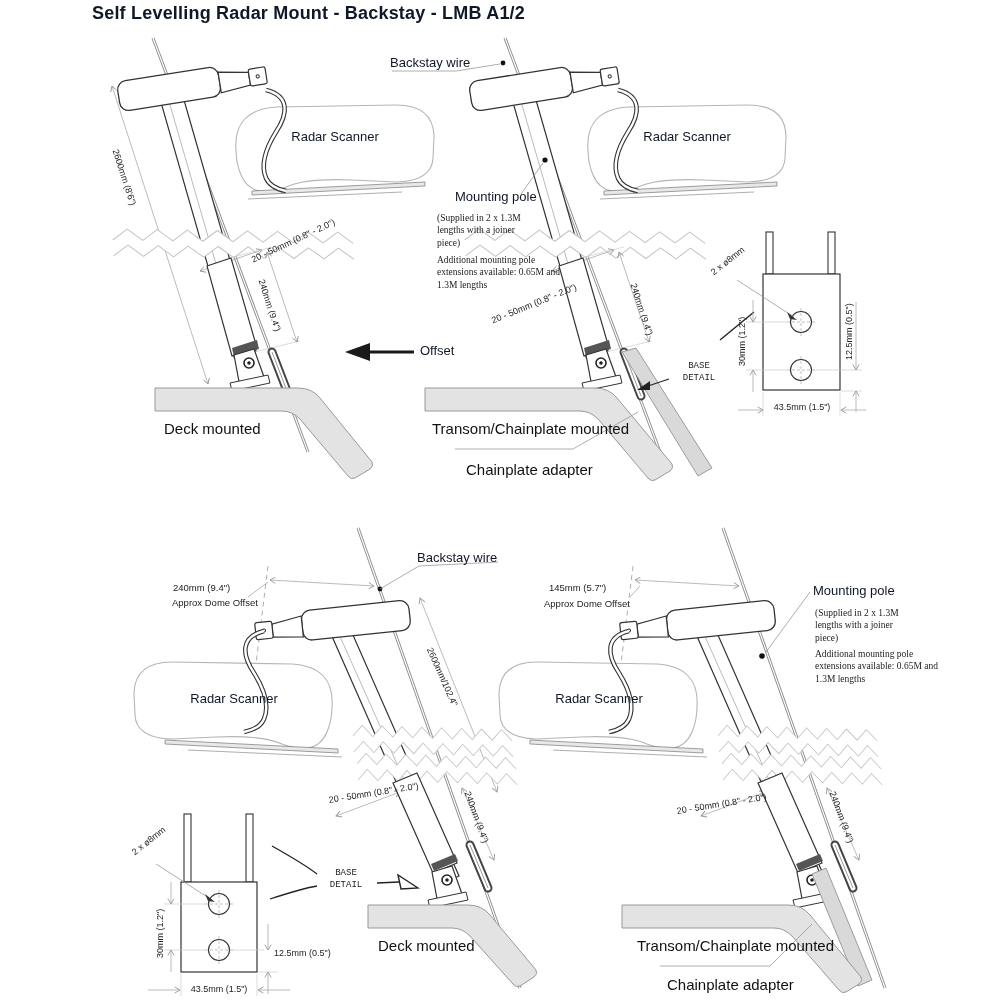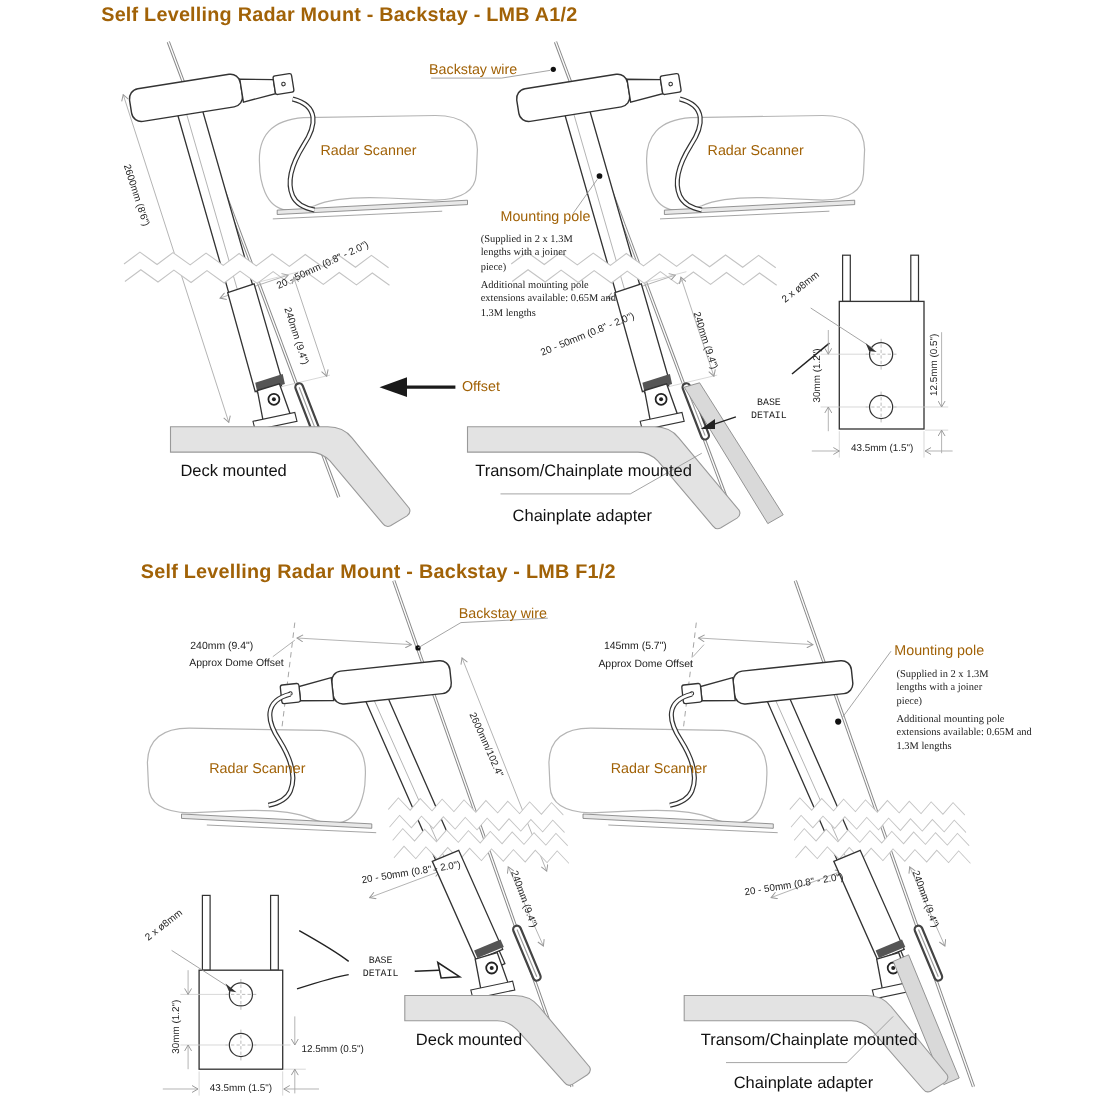--- a/index.html
+++ b/index.html
@@ -1,19 +1,19 @@
 <!DOCTYPE html>
 <html><head>
 <meta charset="utf-8">
 <style>
   html,body{margin:0;padding:0;background:#fff;}
   .page{position:relative;width:1000px;height:1000px;background:#fff;overflow:hidden;
         font-family:"Liberation Sans",sans-serif;color:#1a1a1a;}
   svg.art{position:absolute;left:0;top:0;}
-  .lbl{position:absolute;white-space:nowrap;color:#a16207;line-height:1.15;}
+  .lbl{position:absolute;white-space:nowrap;color:#0f172a;line-height:1.15;}
   .t18{font-size:18px;font-weight:bold;letter-spacing:.2px;}
   .t13{font-size:13px;}
   .t15{font-size:15px;color:#111;margin-top:30px;}
   .t9{font-size:9px;color:#222;}
   .t95{font-size:9.5px;color:#222;}
   .note{font-size:9.5px;color:#222;line-height:1.3;white-space:normal;font-family:Liberation Serif, serif;}
   .wrapc{white-space:normal;text-align:center;font-family:Liberation Mono, monospace;}
   .ctr{text-align:center;}
 </style>
 </head>
@@ -236,21 +236,20 @@
 
 <div class="lbl t15" style="left:164px;top:390px">Deck mounted</div>
 <div class="lbl t15" style="left:432px;top:390px">Transom/Chainplate mounted</div>
 <div class="lbl t15" style="left:466px;top:431px">Chainplate adapter</div>
 
 <div class="lbl t9" style="left:712px;top:268px;transform:rotate(-38deg);transform-origin:0 50%">2 x ø8mm</div>
 <div class="lbl t9" style="left:737px;top:366px;transform:rotate(-90deg);transform-origin:0 0">30mm (1.2")</div>
 <div class="lbl t9" style="left:844px;top:360px;transform:rotate(-90deg);transform-origin:0 0">12.5mm (0.5")</div>
 <div class="lbl t9 ctr" style="left:766px;top:402px;width:72px">43.5mm (1.5")</div>
 
-<div class="lbl t18" style="left:128px;top:509px">Self Levelling Radar Mount - Backstay - LMB F1/2</div>
 
 <div class="lbl t13" style="left:417px;top:551px">Backstay wire</div>
 <div class="lbl t95" style="left:173px;top:583px">240mm (9.4")</div>
 <div class="lbl t95" style="left:172px;top:598px">Approx Dome Offset</div>
 <div class="lbl t13 ctr" style="left:136px;top:692px;width:196px">Radar Scanner</div>
 <div class="lbl t9" style="left:434px;top:646px;transform:rotate(66deg);transform-origin:0 0">2600mm/102.4"</div>
 <div class="lbl t9" style="left:328px;top:795px;transform:rotate(-9deg);transform-origin:0 0">20 - 50mm (0.8" - 2.0")</div>
 <div class="lbl t9" style="left:472px;top:790px;transform:rotate(70deg);transform-origin:0 0">240mm (9.4")</div>
 <div class="lbl t9 wrapc" style="left:318px;top:868px;width:56px;line-height:1.3">BASE DETAIL</div>
 <div class="lbl t15" style="left:378px;top:907px">Deck mounted</div>

